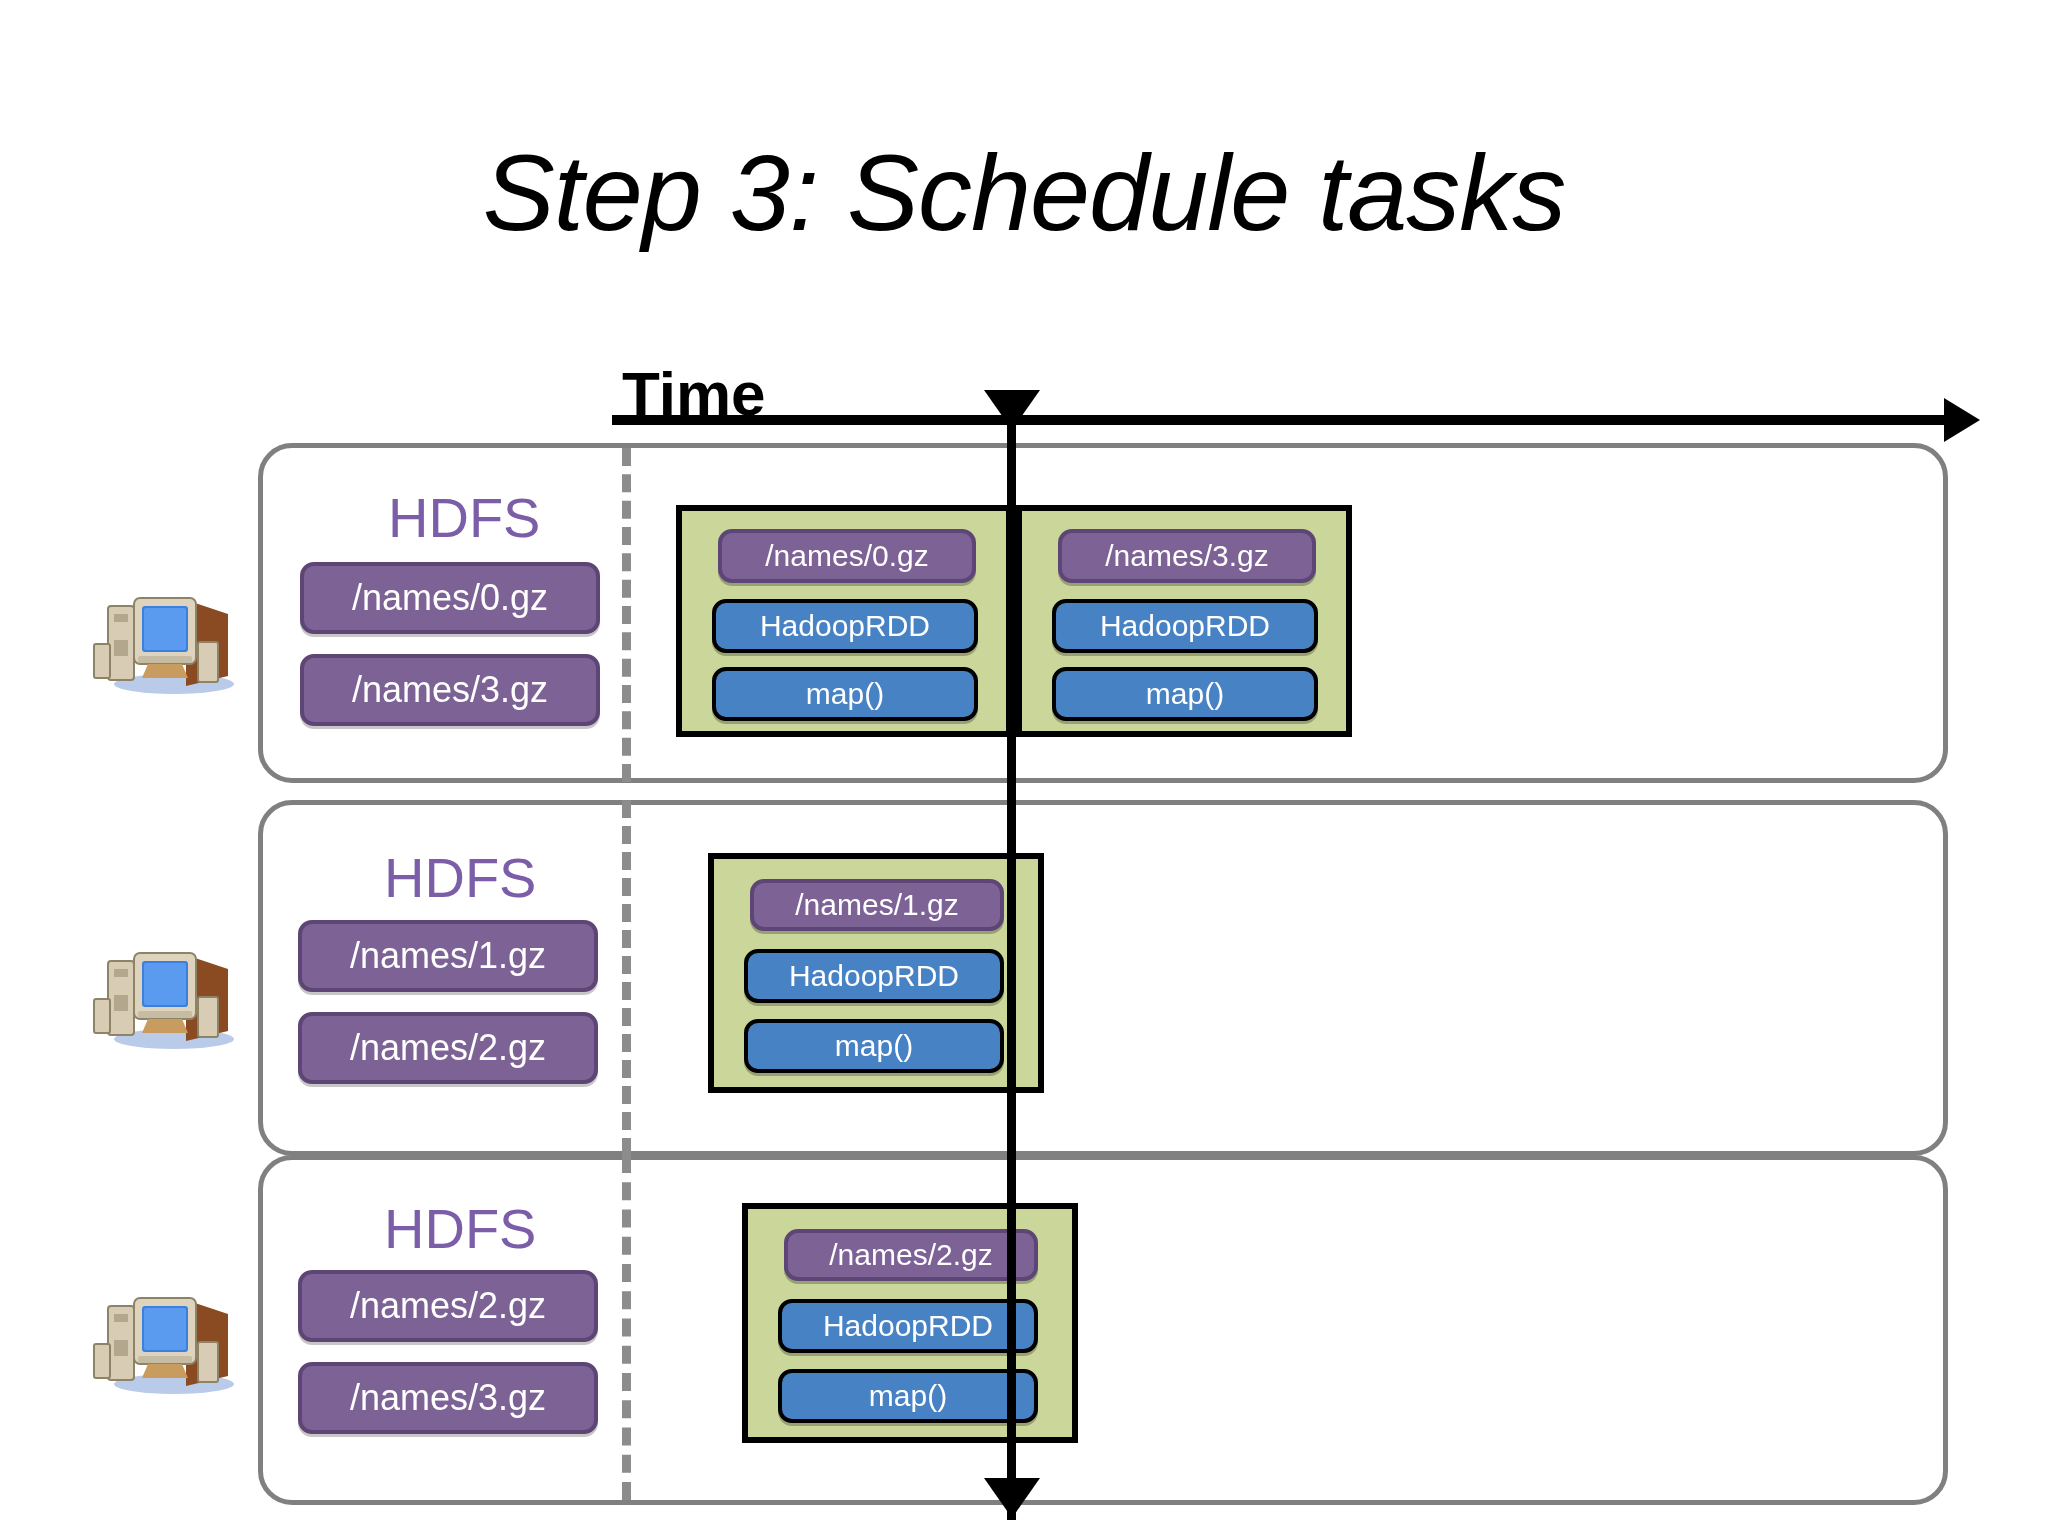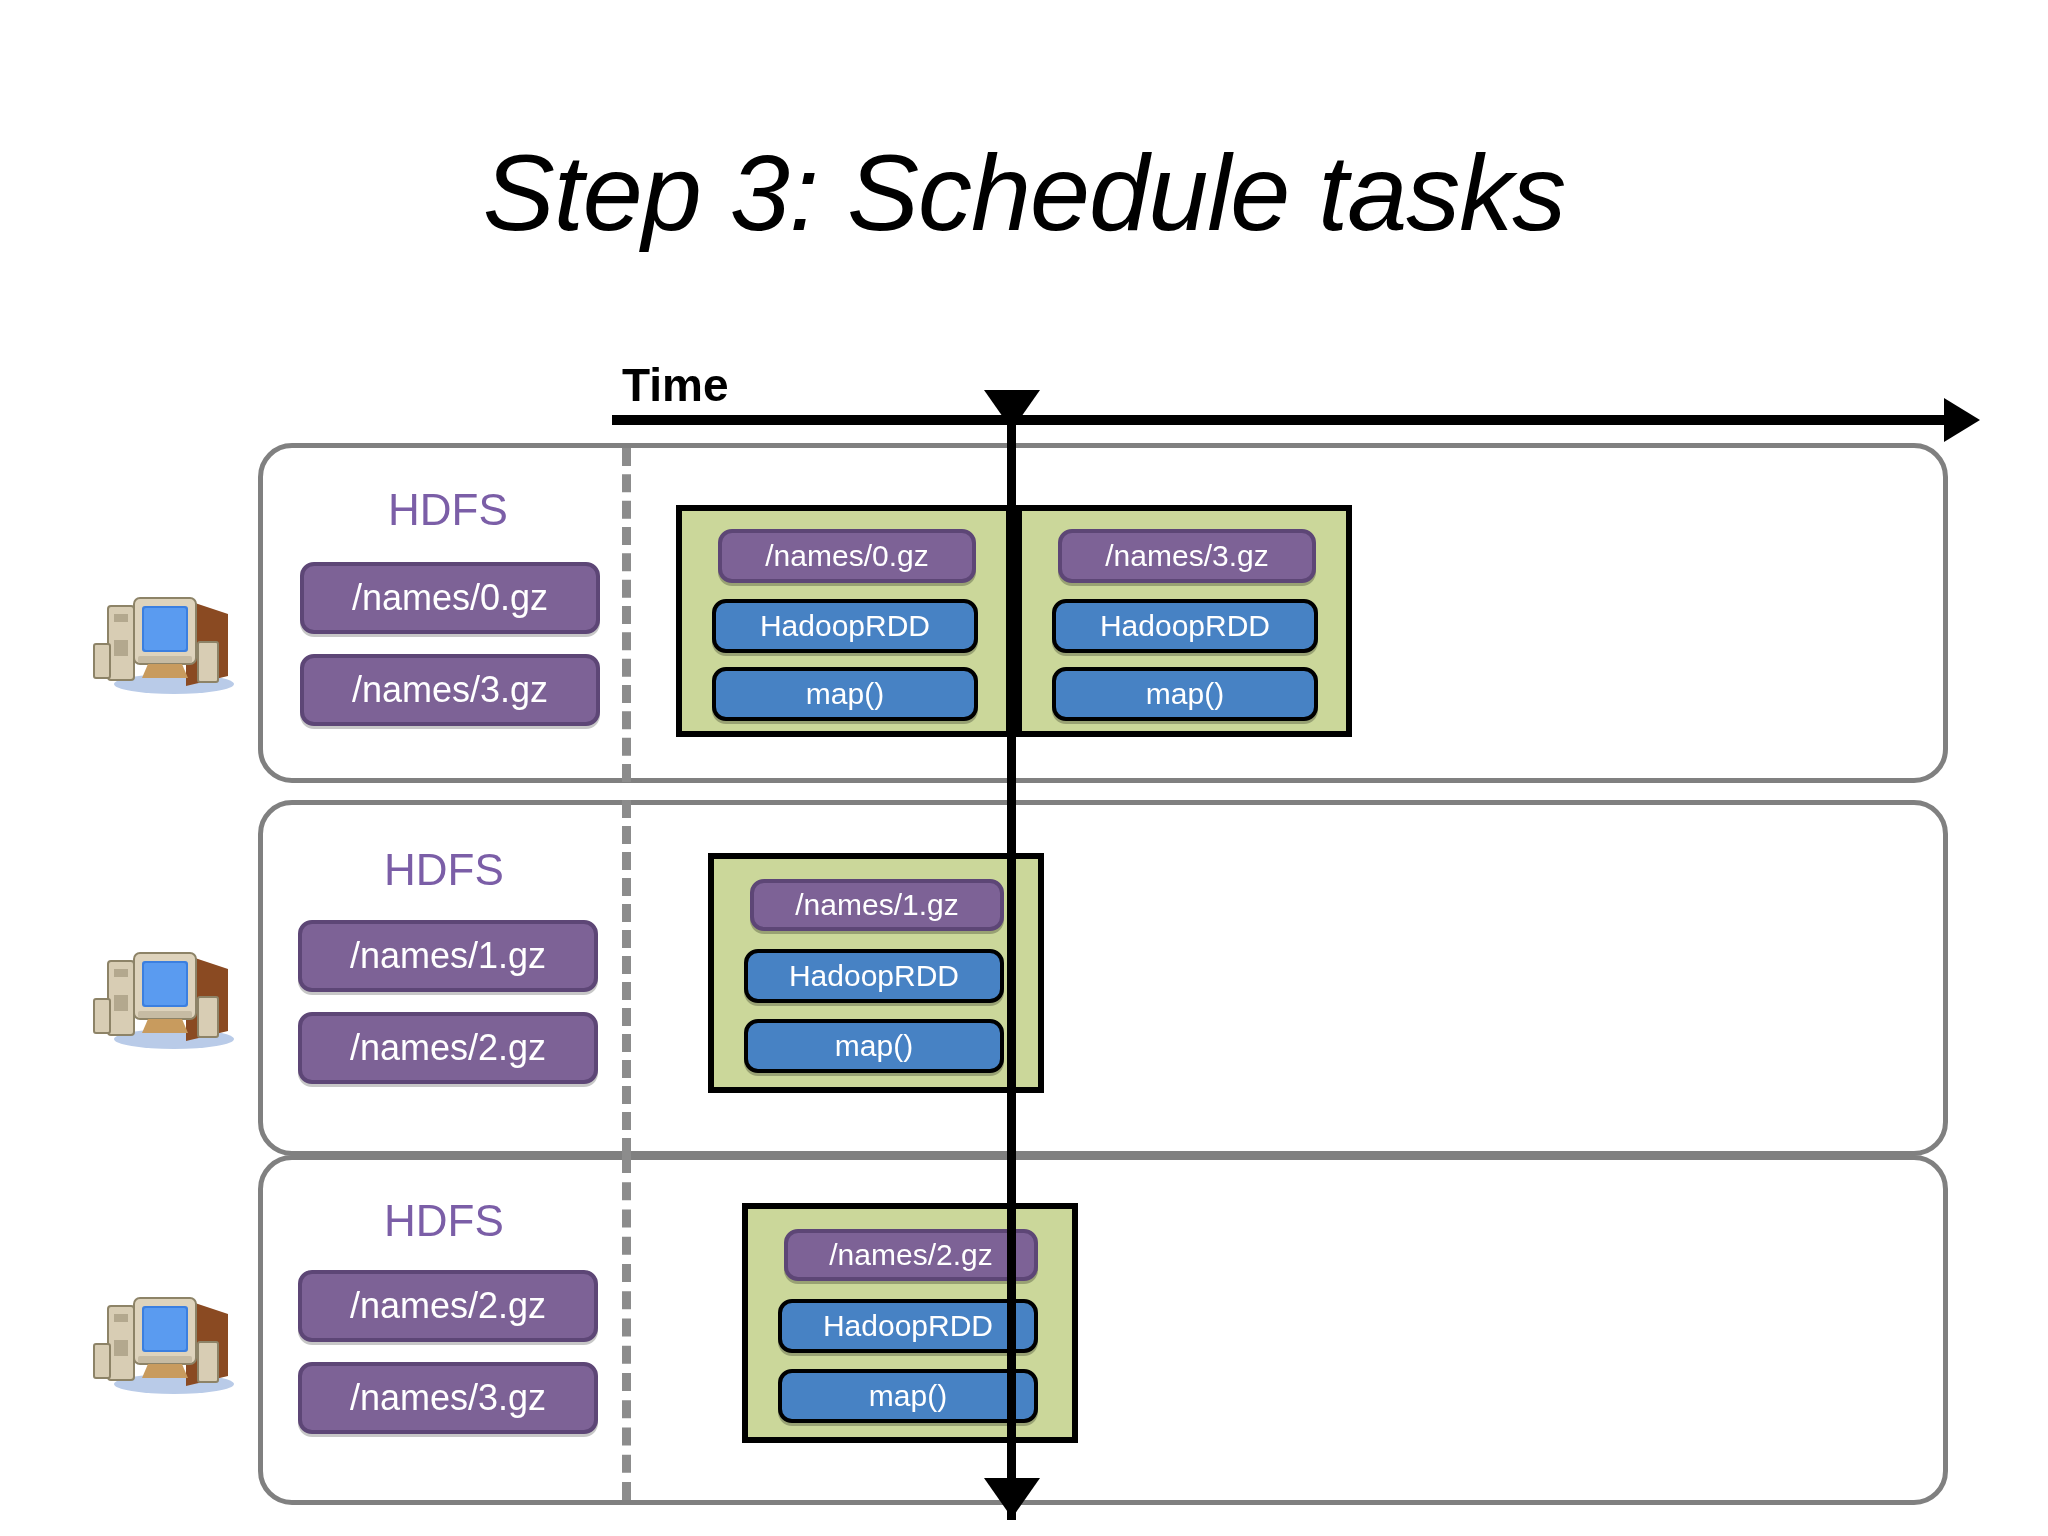--- a/index.html
+++ b/index.html
@@ -23,21 +23,21 @@
     letter-spacing:-1px;
     line-height:1.05;
     white-space:nowrap;
     font-style:italic;
   }
 
   
   .time-label{
     position:absolute;
     left:622px;top:358px;
-    font-size:46px;
+    font-size:62px;
     font-weight:bold;
     color:#000;
   }
   .time-axis{
     position:absolute;
     left:612px;top:415px;
     width:1340px;height:10px;
     background:#000;
   }
   .time-arrowhead{
@@ -106,21 +106,21 @@
     width:160px;height:120px;
     z-index:6;
   }
   .computer.c1{left:78px;top:580px;}
   .computer.c2{left:78px;top:935px;}
   .computer.c3{left:78px;top:1280px;}
 
   
   .hdfs-label{
     position:absolute;
-    font-size:44px;
+    font-size:56px;
     color:#7b5ea7;
     font-weight:400;
     white-space:nowrap;
   }
   .chip{
     position:absolute;
     box-sizing:border-box;
     border-radius:14px;
     background:#7d6296;
     border:4px solid #5d4676;

